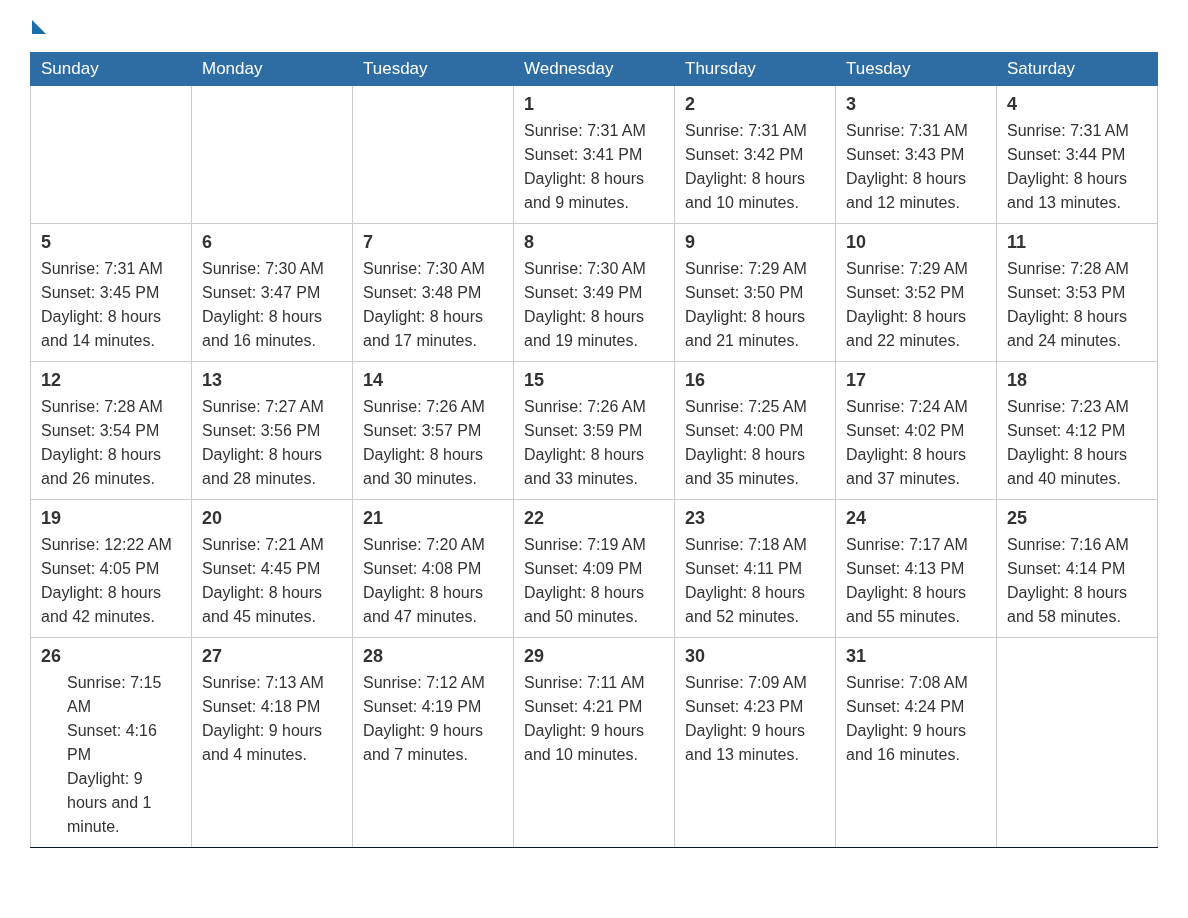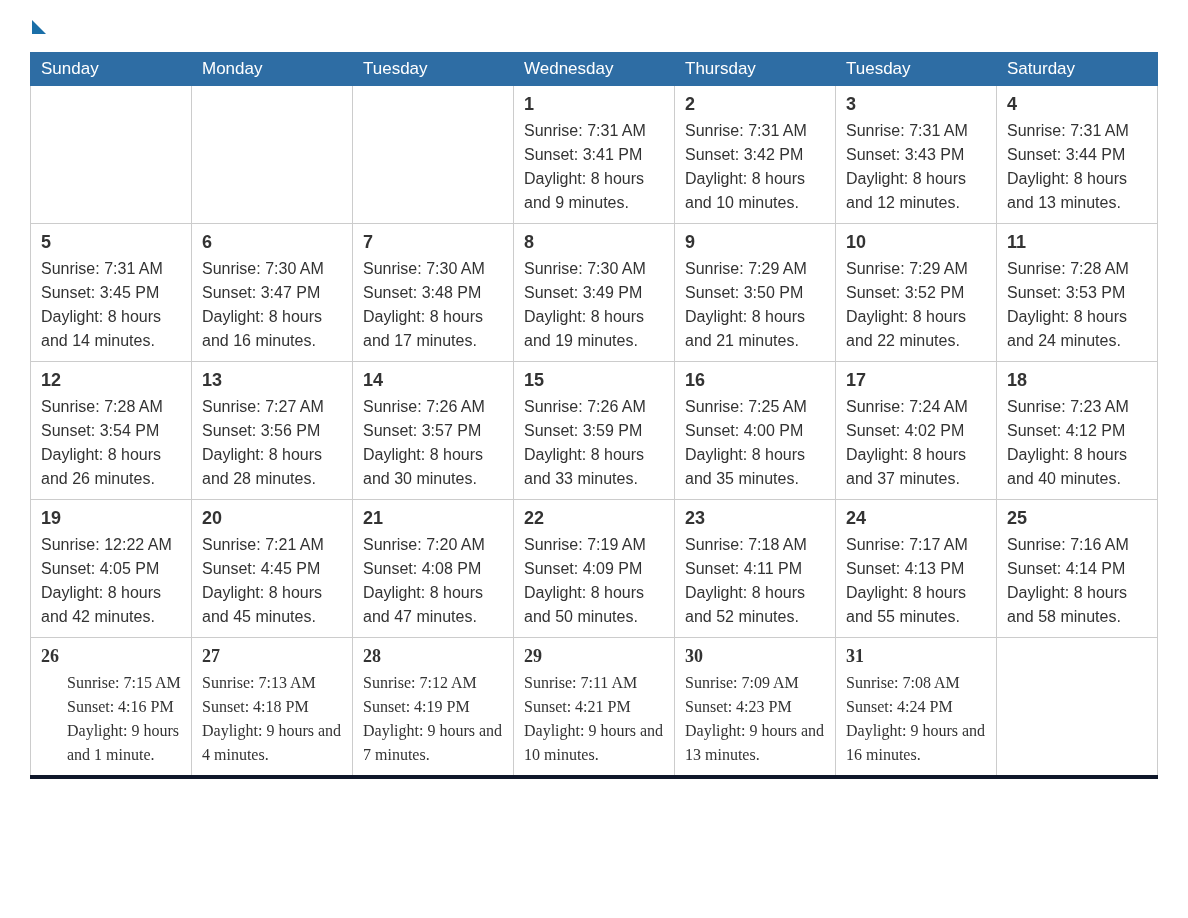--- a/index.html
+++ b/index.html
@@ -84,22 +84,21 @@
     }
     .day-info {
       font-size: 16px;
       color: #333;
       line-height: 1.5;
     }
     tbody tr td.empty {
       background: #fff;
     }
     tbody tr:last-child td {
-      border-bottom: 4px solid #0f172a;
-      font-family: Liberation Serif, serif;
+      border-bottom: 1px solid #0f172a;
     }
     .logo-wrapper {
       display: flex;
       flex-direction: column;
       align-items: flex-start;
     }
     .logo-line1 {
       display: flex;
       align-items: center;
     }

